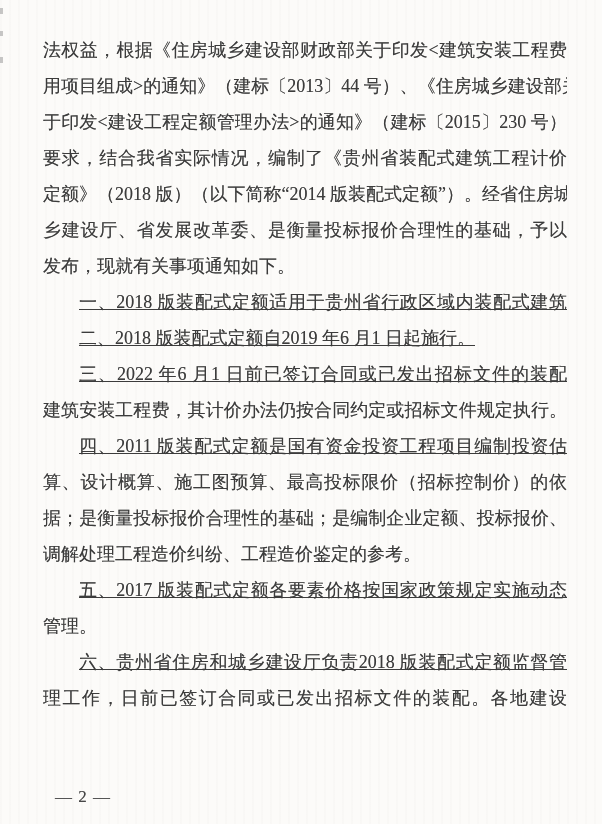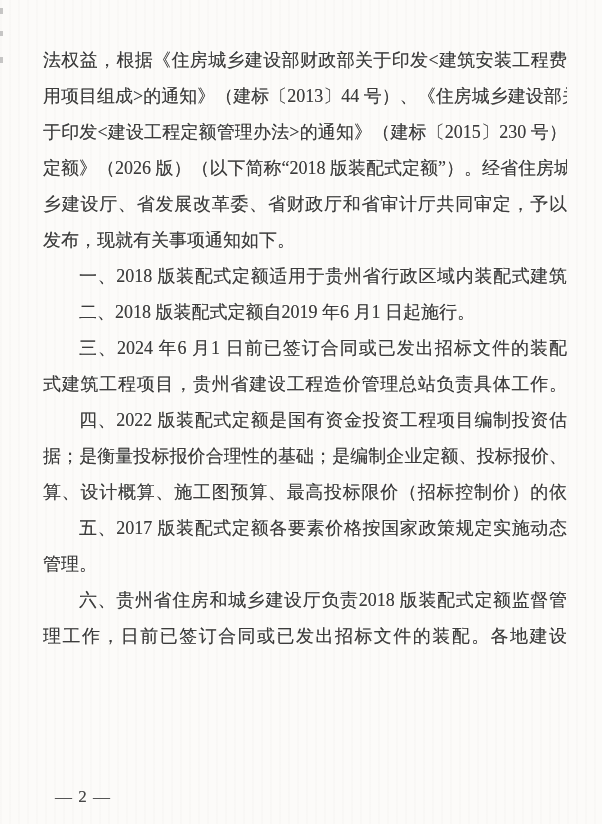--- a/index.html
+++ b/index.html
@@ -18,36 +18,36 @@
     background-color: #fcfbf9;
     
     background-image: repeating-linear-gradient(
       90deg,
       rgba(120,115,108,0.025) 0px, rgba(120,115,108,0.025) 2px,
       rgba(0,0,0,0) 2px, rgba(0,0,0,0) 9px);
   }
   .textblock {
     position: absolute;
     left: 43px;
-    top: 42px;
+    top: 32px;
     width: 524px;
     color: #3c3c3c;
     font-size: 18px;
     text-shadow: 0 0 0.5px rgba(60,60,60,0.55);
   }
   .ln {
     height: 36px;
     line-height: 36px;
     margin: 0;
     overflow: hidden;
     white-space: nowrap;
   }
   .j { text-align: justify; text-align-last: justify; }
   .l { text-align: right; text-align-last: left; }
-  .ind { text-indent: 2em; }
+  .ind { text-indent: 2em; text-decoration: underline; }
   .pagenum {
     position: absolute;
     left: 55px;
     top: 785px;
     height: 24px;
     line-height: 24px;
     font-size: 17px;
     color: #474747;
     letter-spacing: 1px;
     text-shadow: 0 0 0.5px rgba(60,60,60,0.5);
@@ -70,34 +70,36 @@
 
   <div class="speck s1"></div>
   <div class="speck s2"></div>
   <div class="speck s3"></div>
 
   <div class="textblock">
 
     <p class="ln j">法权益，根据《住房城乡建设部财政部关于印发&lt;建筑安装工程费</p>
     <p class="ln j">用项目组成&gt;的通知》（建标〔2013〕44 号）、《住房城乡建设部关</p>
     <p class="ln j">于印发&lt;建设工程定额管理办法&gt;的通知》（建标〔2015〕230 号）</p>
-    <p class="ln j">定额》（2026 版）（以下简称“2018 版装配式定额”）。经省住房城</p>
-    <p class="ln j">乡建设厅、省发展改革委、省财政厅和省审计厅共同审定，予以</p>
+    <p class="ln j">要求，结合我省实际情况，编制了《贵州省装配式建筑工程计价</p>
+    <p class="ln j">定额》（2018 版）（以下简称“2014 版装配式定额”）。经省住房城</p>
+    <p class="ln j">乡建设厅、省发展改革委、是衡量投标报价合理性的基础，予以</p>
     <p class="ln l">发布，现就有关事项通知如下。</p>
 
     <p class="ln j ind">一、2018 版装配式定额适用于贵州省行政区域内装配式建筑</p>
 
     <p class="ln l ind">二、2018 版装配式定额自2019 年6 月1 日起施行。</p>
 
-    <p class="ln j ind">三、2024 年6 月1 日前已签订合同或已发出招标文件的装配</p>
-    <p class="ln j">式建筑工程项目，贵州省建设工程造价管理总站负责具体工作。</p>
+    <p class="ln j ind">三、2022 年6 月1 日前已签订合同或已发出招标文件的装配</p>
+    <p class="ln j">建筑安装工程费，其计价办法仍按合同约定或招标文件规定执行。</p>
 
-    <p class="ln j ind">四、2022 版装配式定额是国有资金投资工程项目编制投资估</p>
+    <p class="ln j ind">四、2011 版装配式定额是国有资金投资工程项目编制投资估</p>
+    <p class="ln j">算、设计概算、施工图预算、最高投标限价（招标控制价）的依</p>
     <p class="ln j">据；是衡量投标报价合理性的基础；是编制企业定额、投标报价、</p>
-    <p class="ln j">算、设计概算、施工图预算、最高投标限价（招标控制价）的依</p>
+    <p class="ln l">调解处理工程造价纠纷、工程造价鉴定的参考。</p>
 
     <p class="ln j ind">五、2017 版装配式定额各要素价格按国家政策规定实施动态</p>
     <p class="ln l">管理。</p>
 
     <p class="ln j ind">六、贵州省住房和城乡建设厅负责2018 版装配式定额监督管</p>
     <p class="ln j">理工作，日前已签订合同或已发出招标文件的装配。各地建设</p>
   </div>
 
   <div class="pagenum">— 2 —</div>
 

